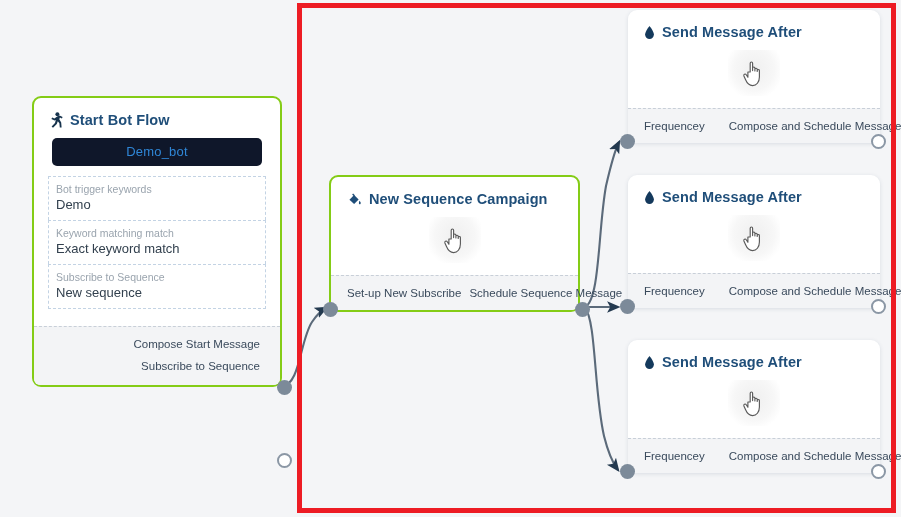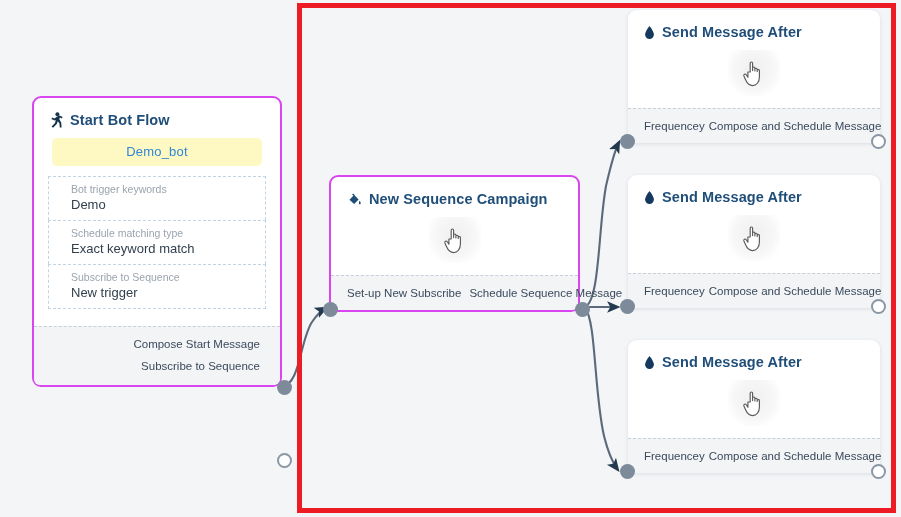--- a/index.html
+++ b/index.html
@@ -35,21 +35,21 @@
 
   
   .node {
     position: absolute;
     background: #ffffff;
     border-radius: 9px;
     z-index: 3;
     box-shadow: 0 1px 4px rgba(40,60,90,.13);
   }
   .node.selected {
-    border: 2px solid #d946ef;
+    border: 2px solid #84cc16;
     box-shadow: none;
     background: #ffffff;
   }
 
   .node-title {
     display: flex;
     align-items: center;
     gap: 7px;
     padding: 14px 16px 6px 16px;
     font-size: 14.5px;
@@ -85,21 +85,21 @@
     border-radius: 0 0 8px 8px;
     position: relative;
     padding: 7px 20px 7px 22px;
   }
   .node.selected .node-footer { border-radius: 0 0 6px 6px; }
 
   .footer-row {
     display: flex;
     align-items: center;
     justify-content: flex-end;
-    gap: 4px;
+    gap: 24px;
     height: 22px;
     font-size: 11.5px;
     color: #3a4a5c;
     white-space: nowrap;
   }
 
   
   .port {
     position: absolute;
     width: 15px; height: 15px;
@@ -107,33 +107,33 @@
     z-index: 5;
   }
   .port.filled { background: #7c8a99; }
   .port.hollow { background: #ffffff; border: 2px solid #8b97a5; }
 
   
   #node-start { left: 32px; top: 96px; width: 250px; }
 
   .bot-pill {
     margin: 4px 4px 10px 4px;
-    background: #fef9c3;
+    background: #0f172a;
     border-radius: 5px;
     text-align: center;
     color: #2f86d6;
     font-size: 13px;
     padding: 6px 0 7px 0;
     letter-spacing: .2px;
   }
 
   .field {
     border: 1px dashed #c3d3e4;
     border-bottom: none;
-    padding: 5px 7px 6px 22px;
+    padding: 5px 7px 6px 7px;
     background: #ffffff;
   }
   .field:last-of-type { border-bottom: 1px dashed #c3d3e4; }
   .field-label {
     font-size: 10.5px;
     color: #9aa4ae;
     line-height: 14px;
     white-space: nowrap;
   }
   .field-value {
@@ -194,26 +194,26 @@
     </div>
 
     <div class="node-body">
       <div class="bot-pill">Demo_bot</div>
 
       <div class="field">
         <div class="field-label">Bot trigger keywords</div>
         <div class="field-value">Demo</div>
       </div>
       <div class="field">
-        <div class="field-label">Schedule matching type</div>
+        <div class="field-label">Keyword matching match</div>
         <div class="field-value">Exact keyword match</div>
       </div>
       <div class="field">
         <div class="field-label">Subscribe to Sequence</div>
-        <div class="field-value">New trigger</div>
+        <div class="field-value">New sequence</div>
       </div>
     </div>
 
     <div class="node-footer">
       <div class="footer-row">
         <span>Compose Start Message</span>
       </div>
       <div class="footer-row">
         <span>Subscribe to Sequence</span>
       </div>

